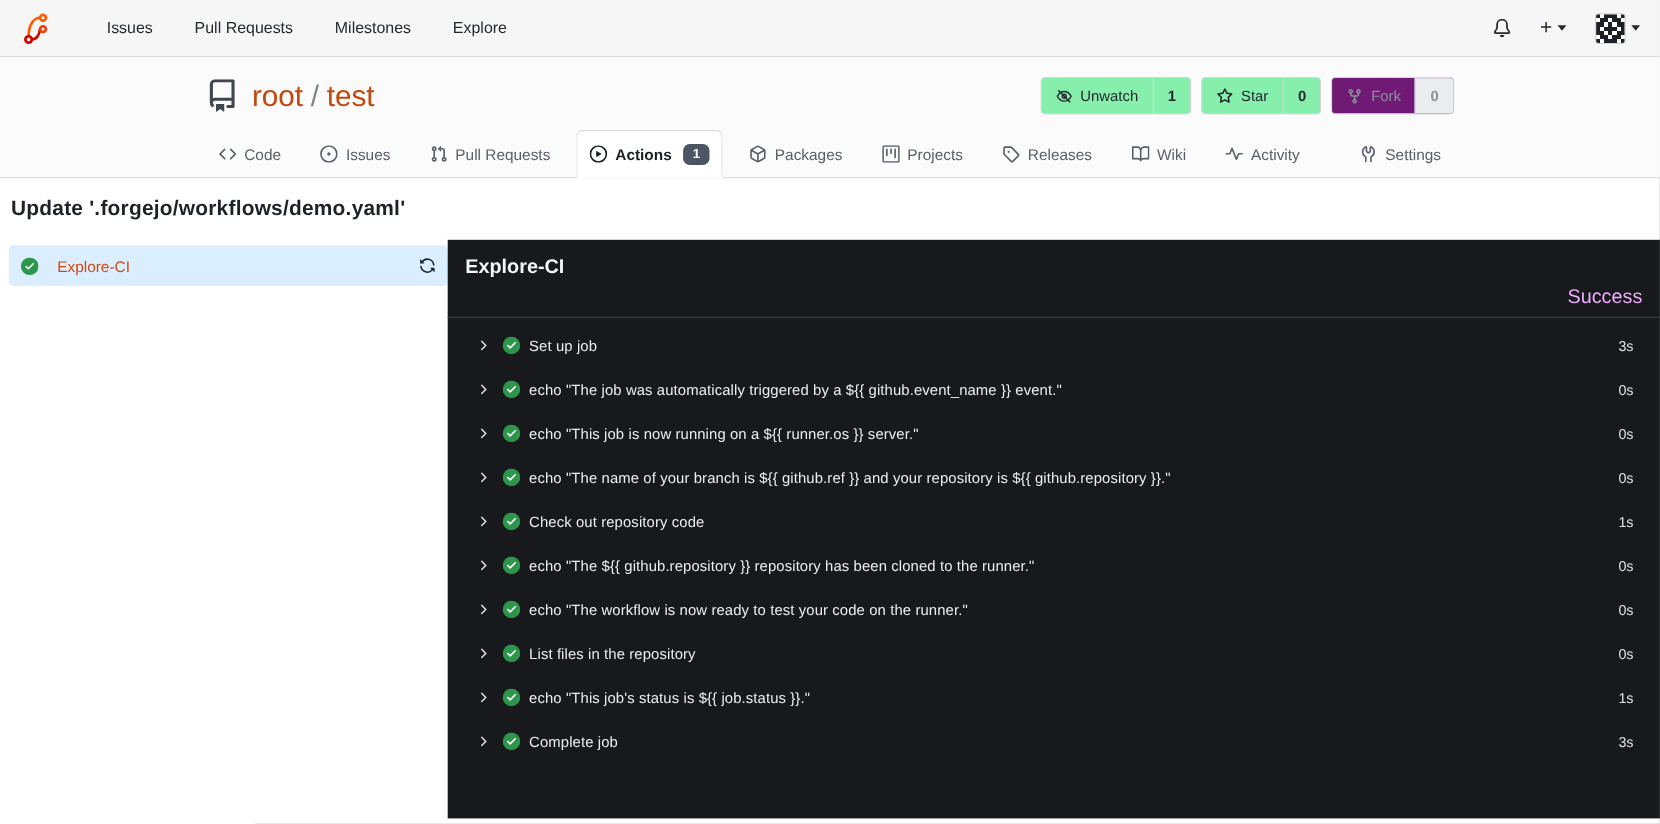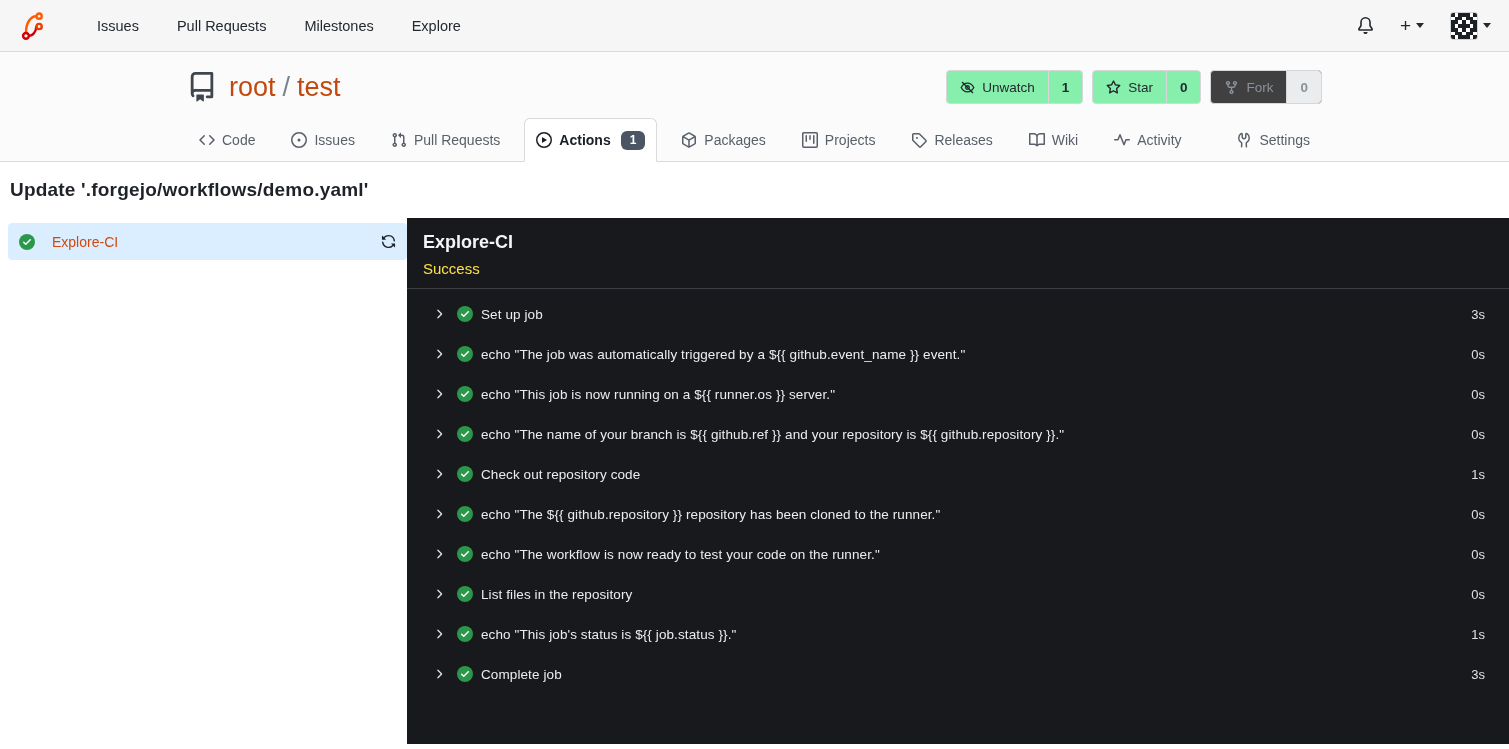--- a/index.html
+++ b/index.html
@@ -46,21 +46,21 @@
   .repo-link { color: #c2490e; cursor: pointer; }
   .repo-sep { color: #7c838c; }
   .repo-actions { margin-left: auto; display: flex; gap: 9px; }
   .btn-group {
     display: inline-flex; align-items: stretch;
     background: #86efac; border: 1px solid #d5d7da; border-radius: 4px;
     font-size: 13.5px; color: #24292f; overflow: hidden; height: 34px; cursor: pointer;
   }
   .btn-main { display: flex; align-items: center; gap: 7px; padding: 0 13px; font-weight: 500; }
   .btn-count { display: flex; align-items: center; padding: 0 13px; border-left: 1px solid #d5d7da; font-weight: 600; }
-  .btn-group.disabled { background: #404040; color: #8b9198; cursor: default; }
+  .btn-group.disabled { background: #701a75; color: #8b9198; cursor: default; }
   .btn-group.disabled .btn-count { background: #ebecee; color: #8b9198; }
   .btn-ico { color: inherit; }
 
   
   .tabbar { display: flex; align-items: stretch; height: 43px; font-size: 14px; }
   .tab {
     display: flex; align-items: center; gap: 7px;
     padding: 0 11px; margin-right: 12px;
     color: #59606a; cursor: pointer; white-space: nowrap;
     border: 1px solid transparent;
@@ -91,21 +91,21 @@
     height: 37px; background: #dbeeff; border-radius: 4px;
     display: flex; align-items: center; gap: 9px;
     padding: 0 11px; cursor: pointer;
   }
   .job-name { color: #d1490f; font-size: 14px; flex: 1; }
   .job-refresh { color: #1f2328; cursor: pointer; }
 
   .run-panel { flex: 1; background: #17191c; color: #e9eaec; display: flex; flex-direction: column; }
   .panel-header { padding: 12px 16px 11px; border-bottom: 1px solid #3a4046; }
   .panel-title { font-size: 18px; font-weight: 600; color: #f4f5f6; line-height: 24px; }
-  .panel-status { font-size: 15px; color: #fde047; margin-top: 7px; line-height: 16px; }
+  .panel-status { font-size: 18px; color: #f0abfc; margin-top: 7px; line-height: 16px; text-align: right; }
 
   .steps { padding-top: 5px; }
   .step-row {
     height: 40px; display: flex; align-items: center;
     padding: 0 24px 0 25px; cursor: pointer; font-size: 13.5px;
   }
   .step-chevron { color: #e2e5e8; margin-right: 11px; flex: 0 0 auto; }
   .step-check { color: #2c974b; margin-right: 8px; flex: 0 0 auto; }
   .step-name { color: #eceded; flex: 1; letter-spacing: .1px; }
   .step-duration { color: #dfe2e5; font-size: 13px; margin-left: 12px; }

